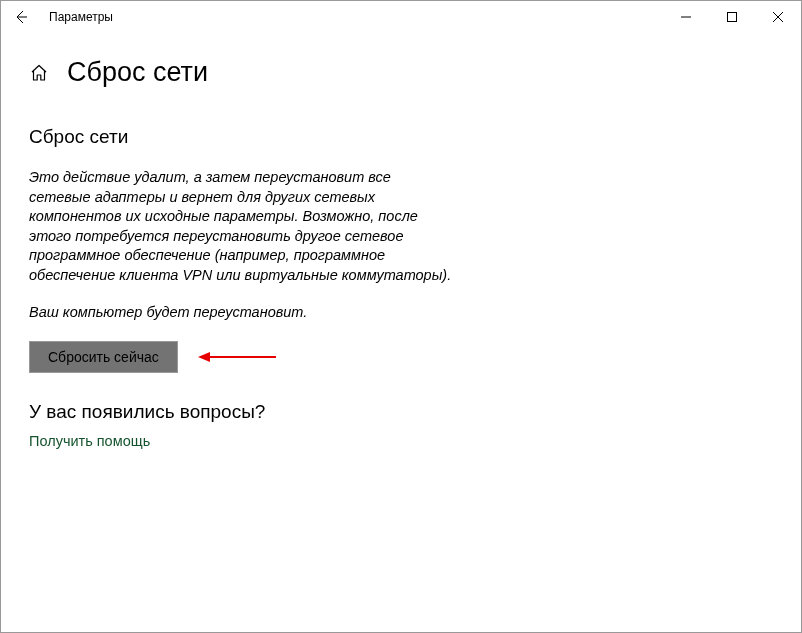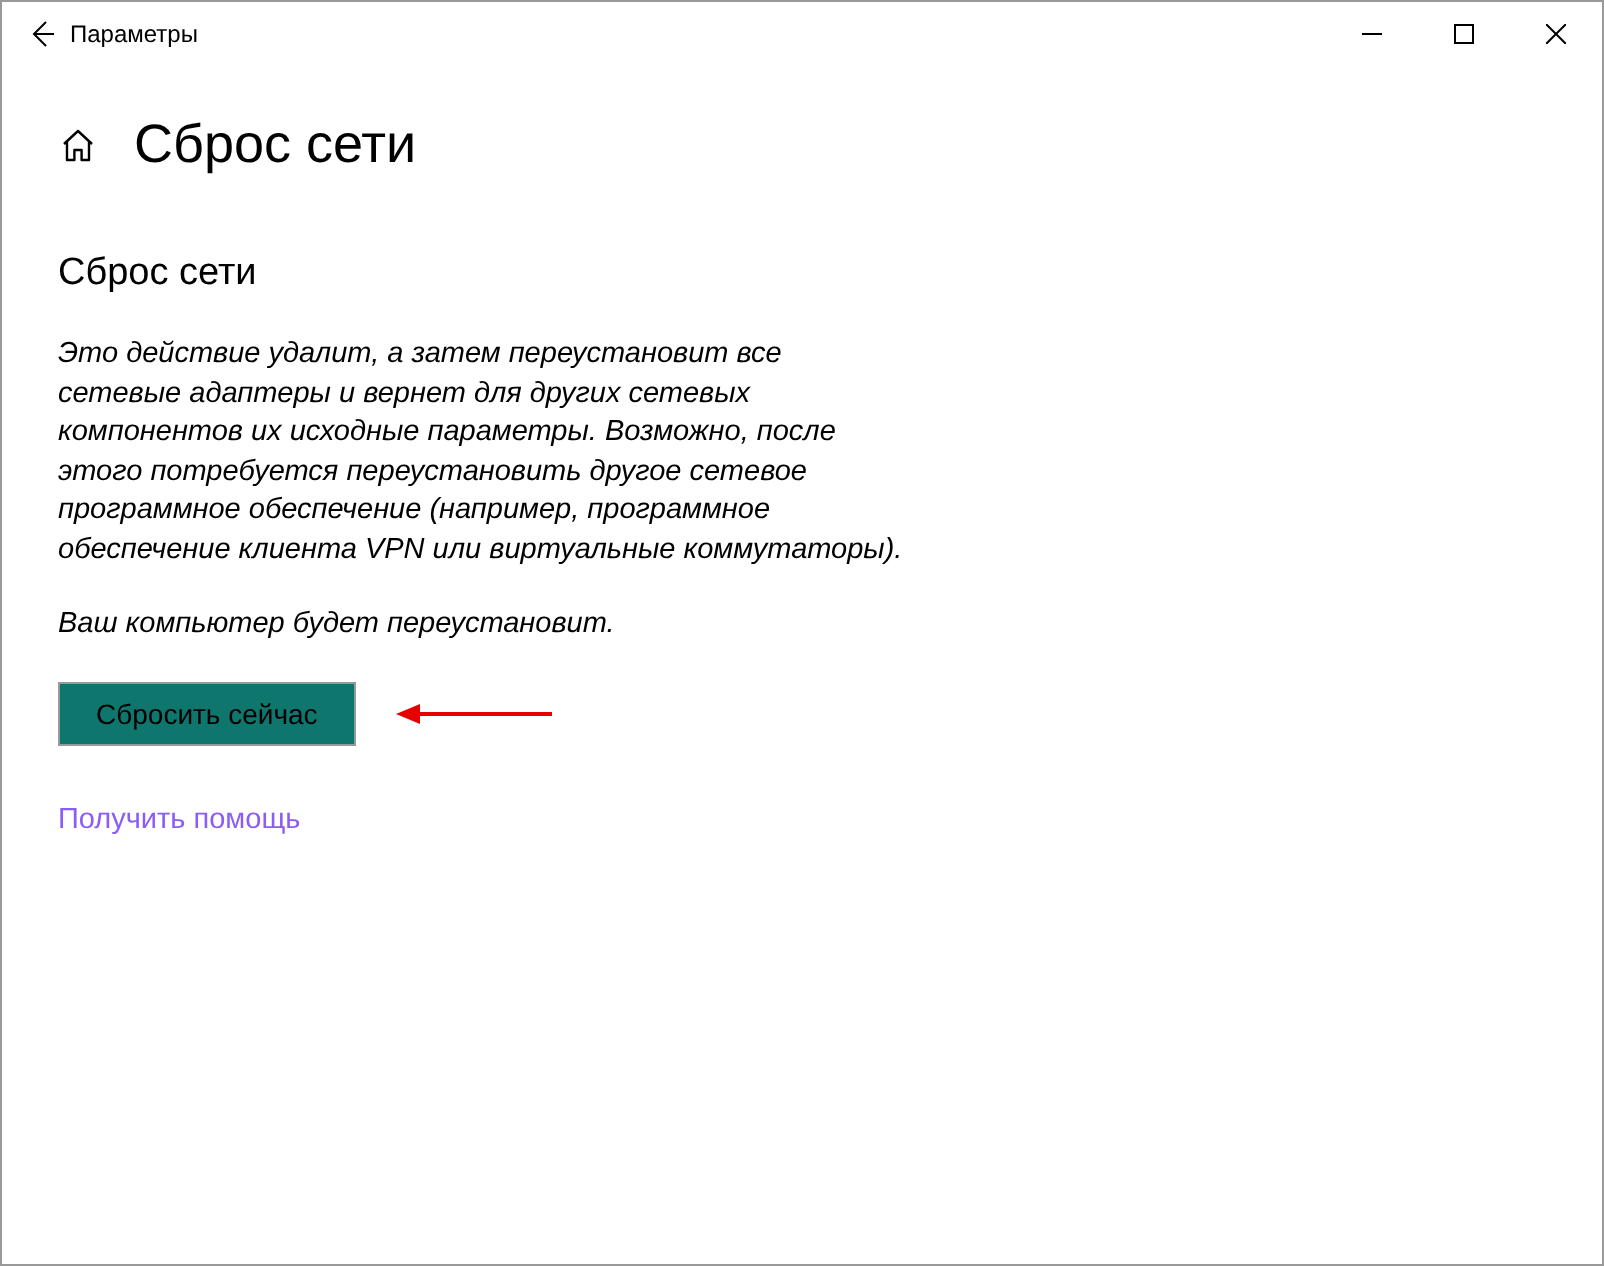--- a/index.html
+++ b/index.html
@@ -15,20 +15,21 @@
     }
     .titlebar {
       height: 32px;
       display: flex;
       align-items: center;
       padding-left: 6px;
     }
     .titlebar-left {
       display: flex;
       align-items: center;
+      gap: 14px;
     }
     .back-btn {
       width: 28px;
       height: 28px;
       display: flex;
       align-items: center;
       justify-content: center;
       cursor: pointer;
     }
     .titlebar-title {
@@ -85,38 +86,38 @@
       font-style: italic;
     }
     .button-row {
       display: flex;
       align-items: center;
       gap: 20px;
       margin-top: 6px;
       margin-bottom: 28px;
     }
     .reset-btn {
-      background: #0f766e;
+      background: #737373;
       border: 1px solid #999;
       padding: 7px 18px;
       font-size: 14px;
       cursor: pointer;
       font-family: inherit;
     }
     .arrow-annotation {
       display: flex;
       align-items: center;
     }
     .questions-heading {
       font-size: 19px;
       font-weight: 400;
       margin-bottom: 10px;
     }
     .help-link {
-      color: #8b5cf6;
+      color: #14532d;
       cursor: pointer;
       font-size: 14.5px;
     }
   </style>
 </head>
 <body>
 
 <div class="titlebar">
   <div class="titlebar-left">
     <div class="back-btn">
@@ -164,14 +165,15 @@
   <div class="button-row">
     <button class="reset-btn">Сбросить сейчас</button>
     <div class="arrow-annotation">
       <svg width="80" height="16" viewBox="0 0 80 16">
         <line x1="78" y1="8" x2="8" y2="8" stroke="#e60000" stroke-width="2"></line>
         <polygon points="0,8 12,3 12,13" fill="#e60000"></polygon>
       </svg>
     </div>
   </div>
 
+  <h2 class="questions-heading">У вас появились вопросы?</h2>
   <a class="help-link">Получить помощь</a>
 </div>
 
 </body></html>

